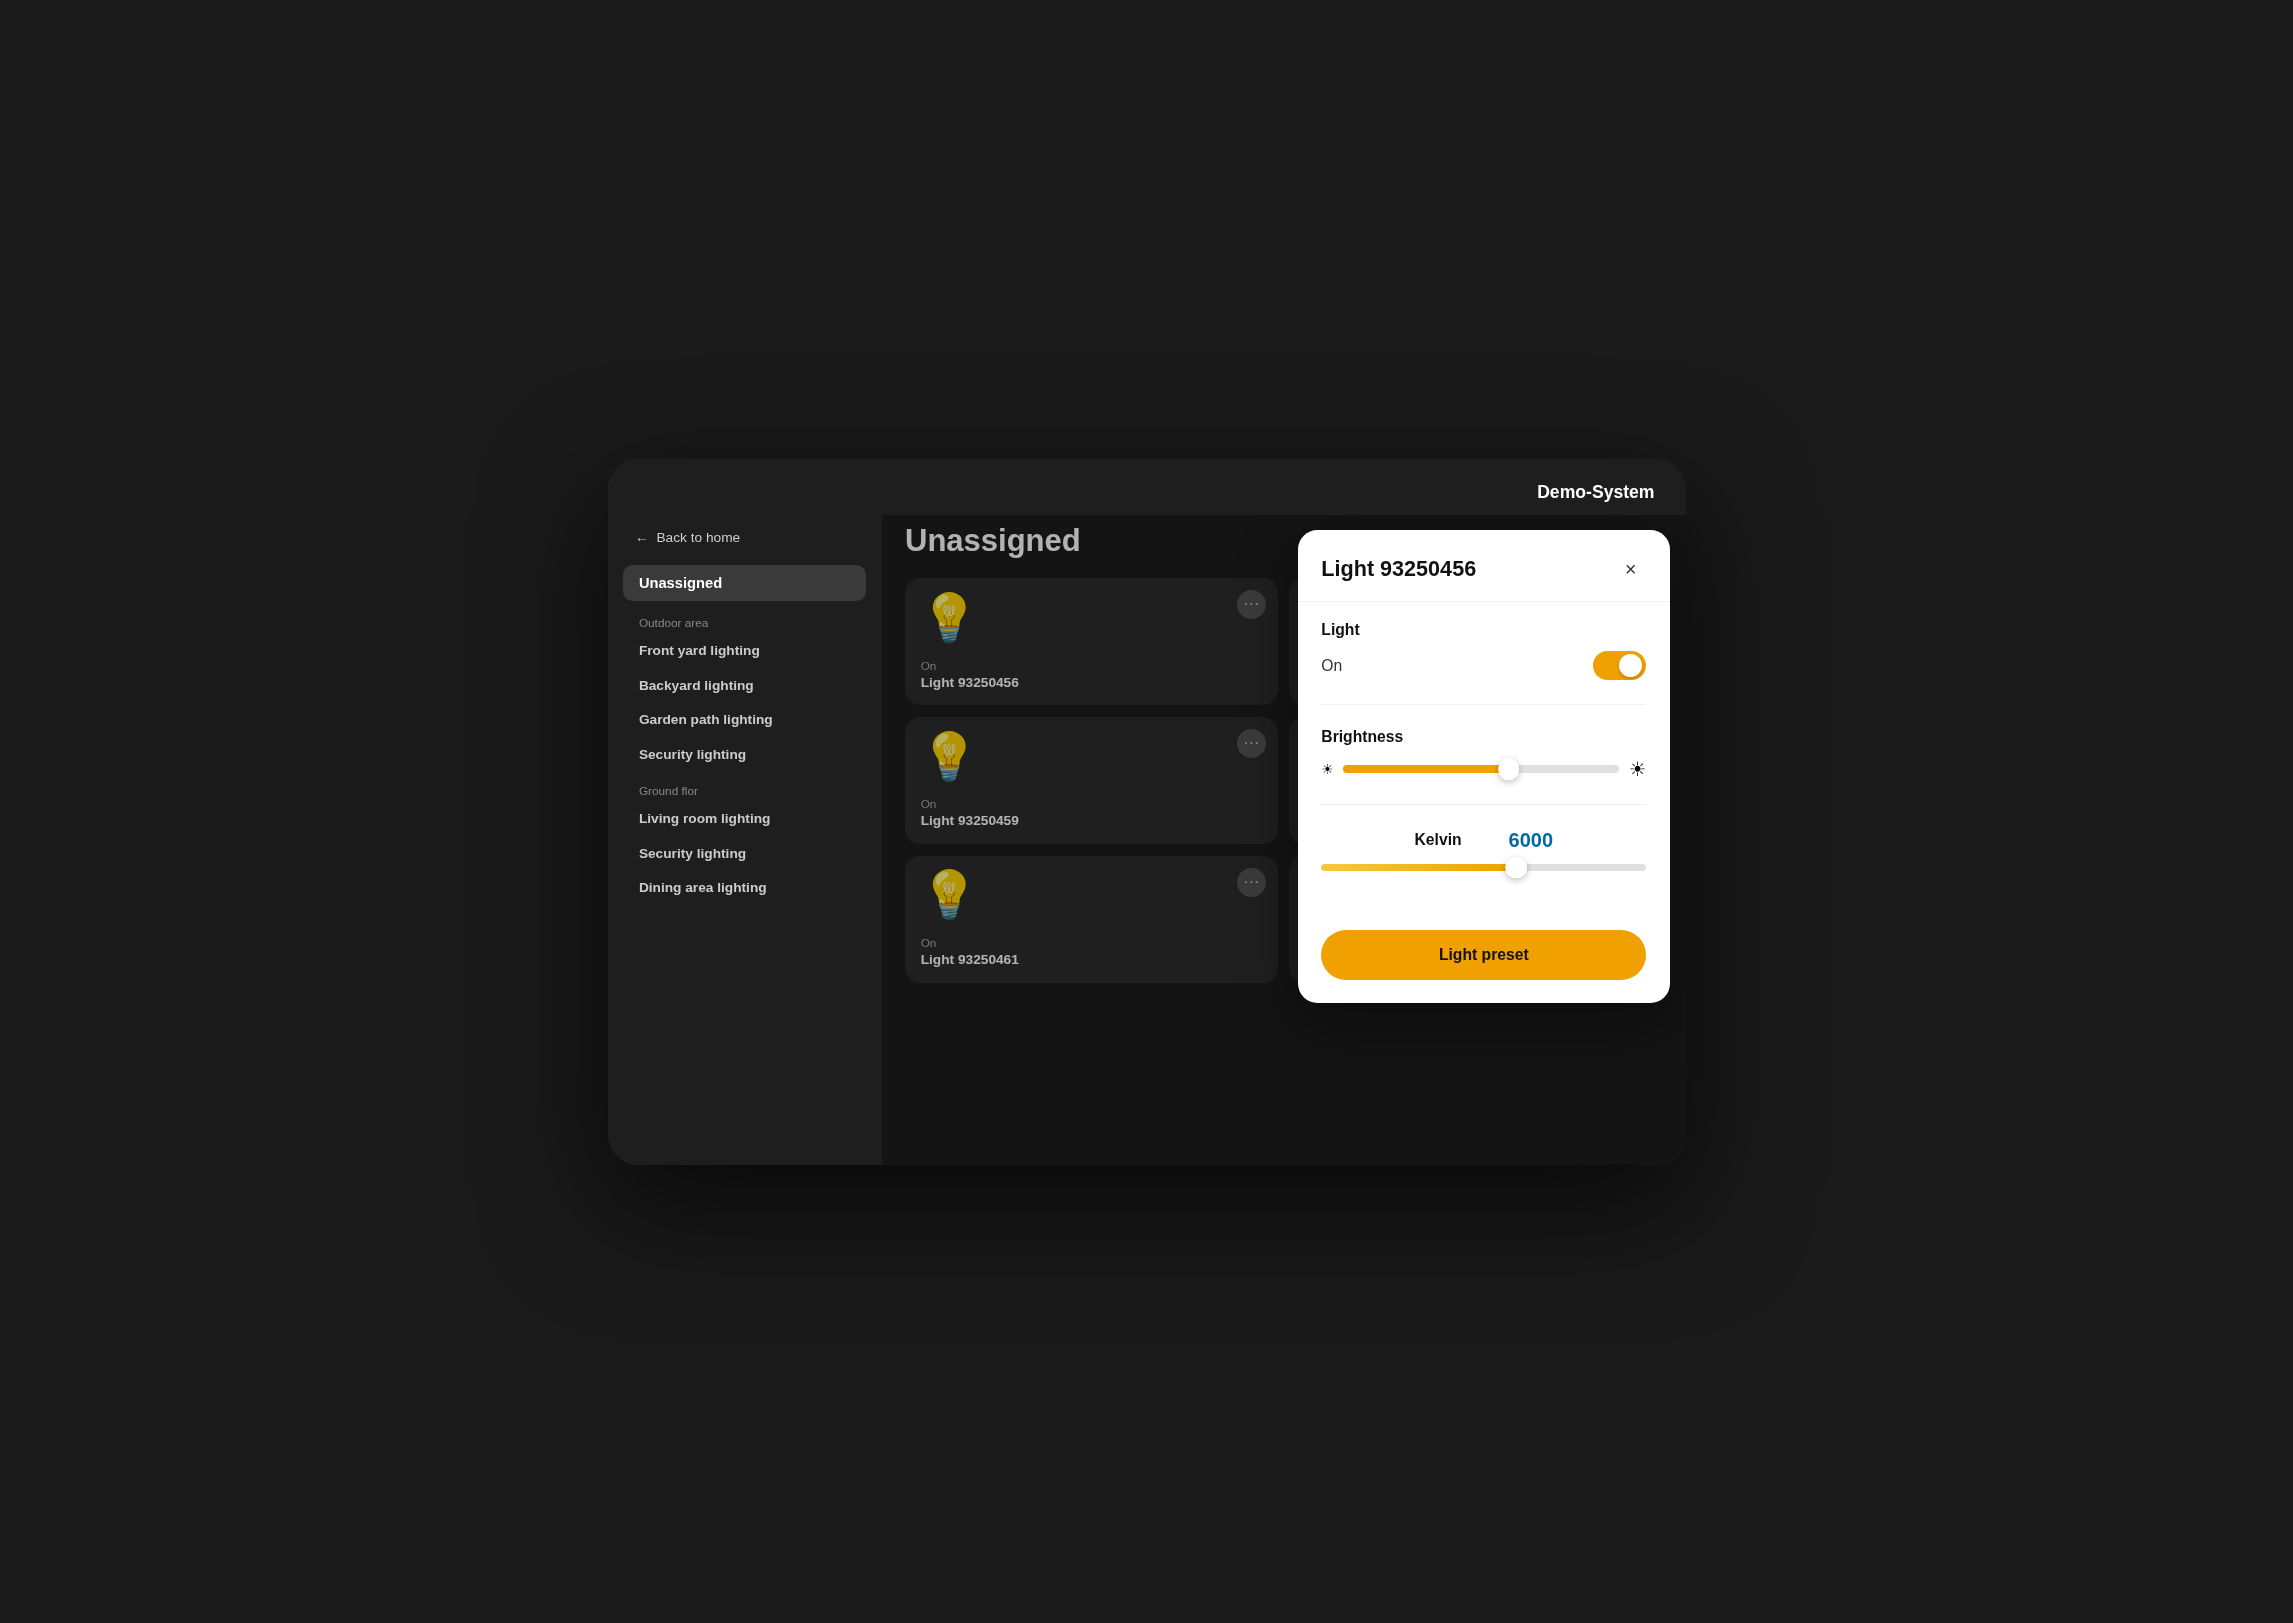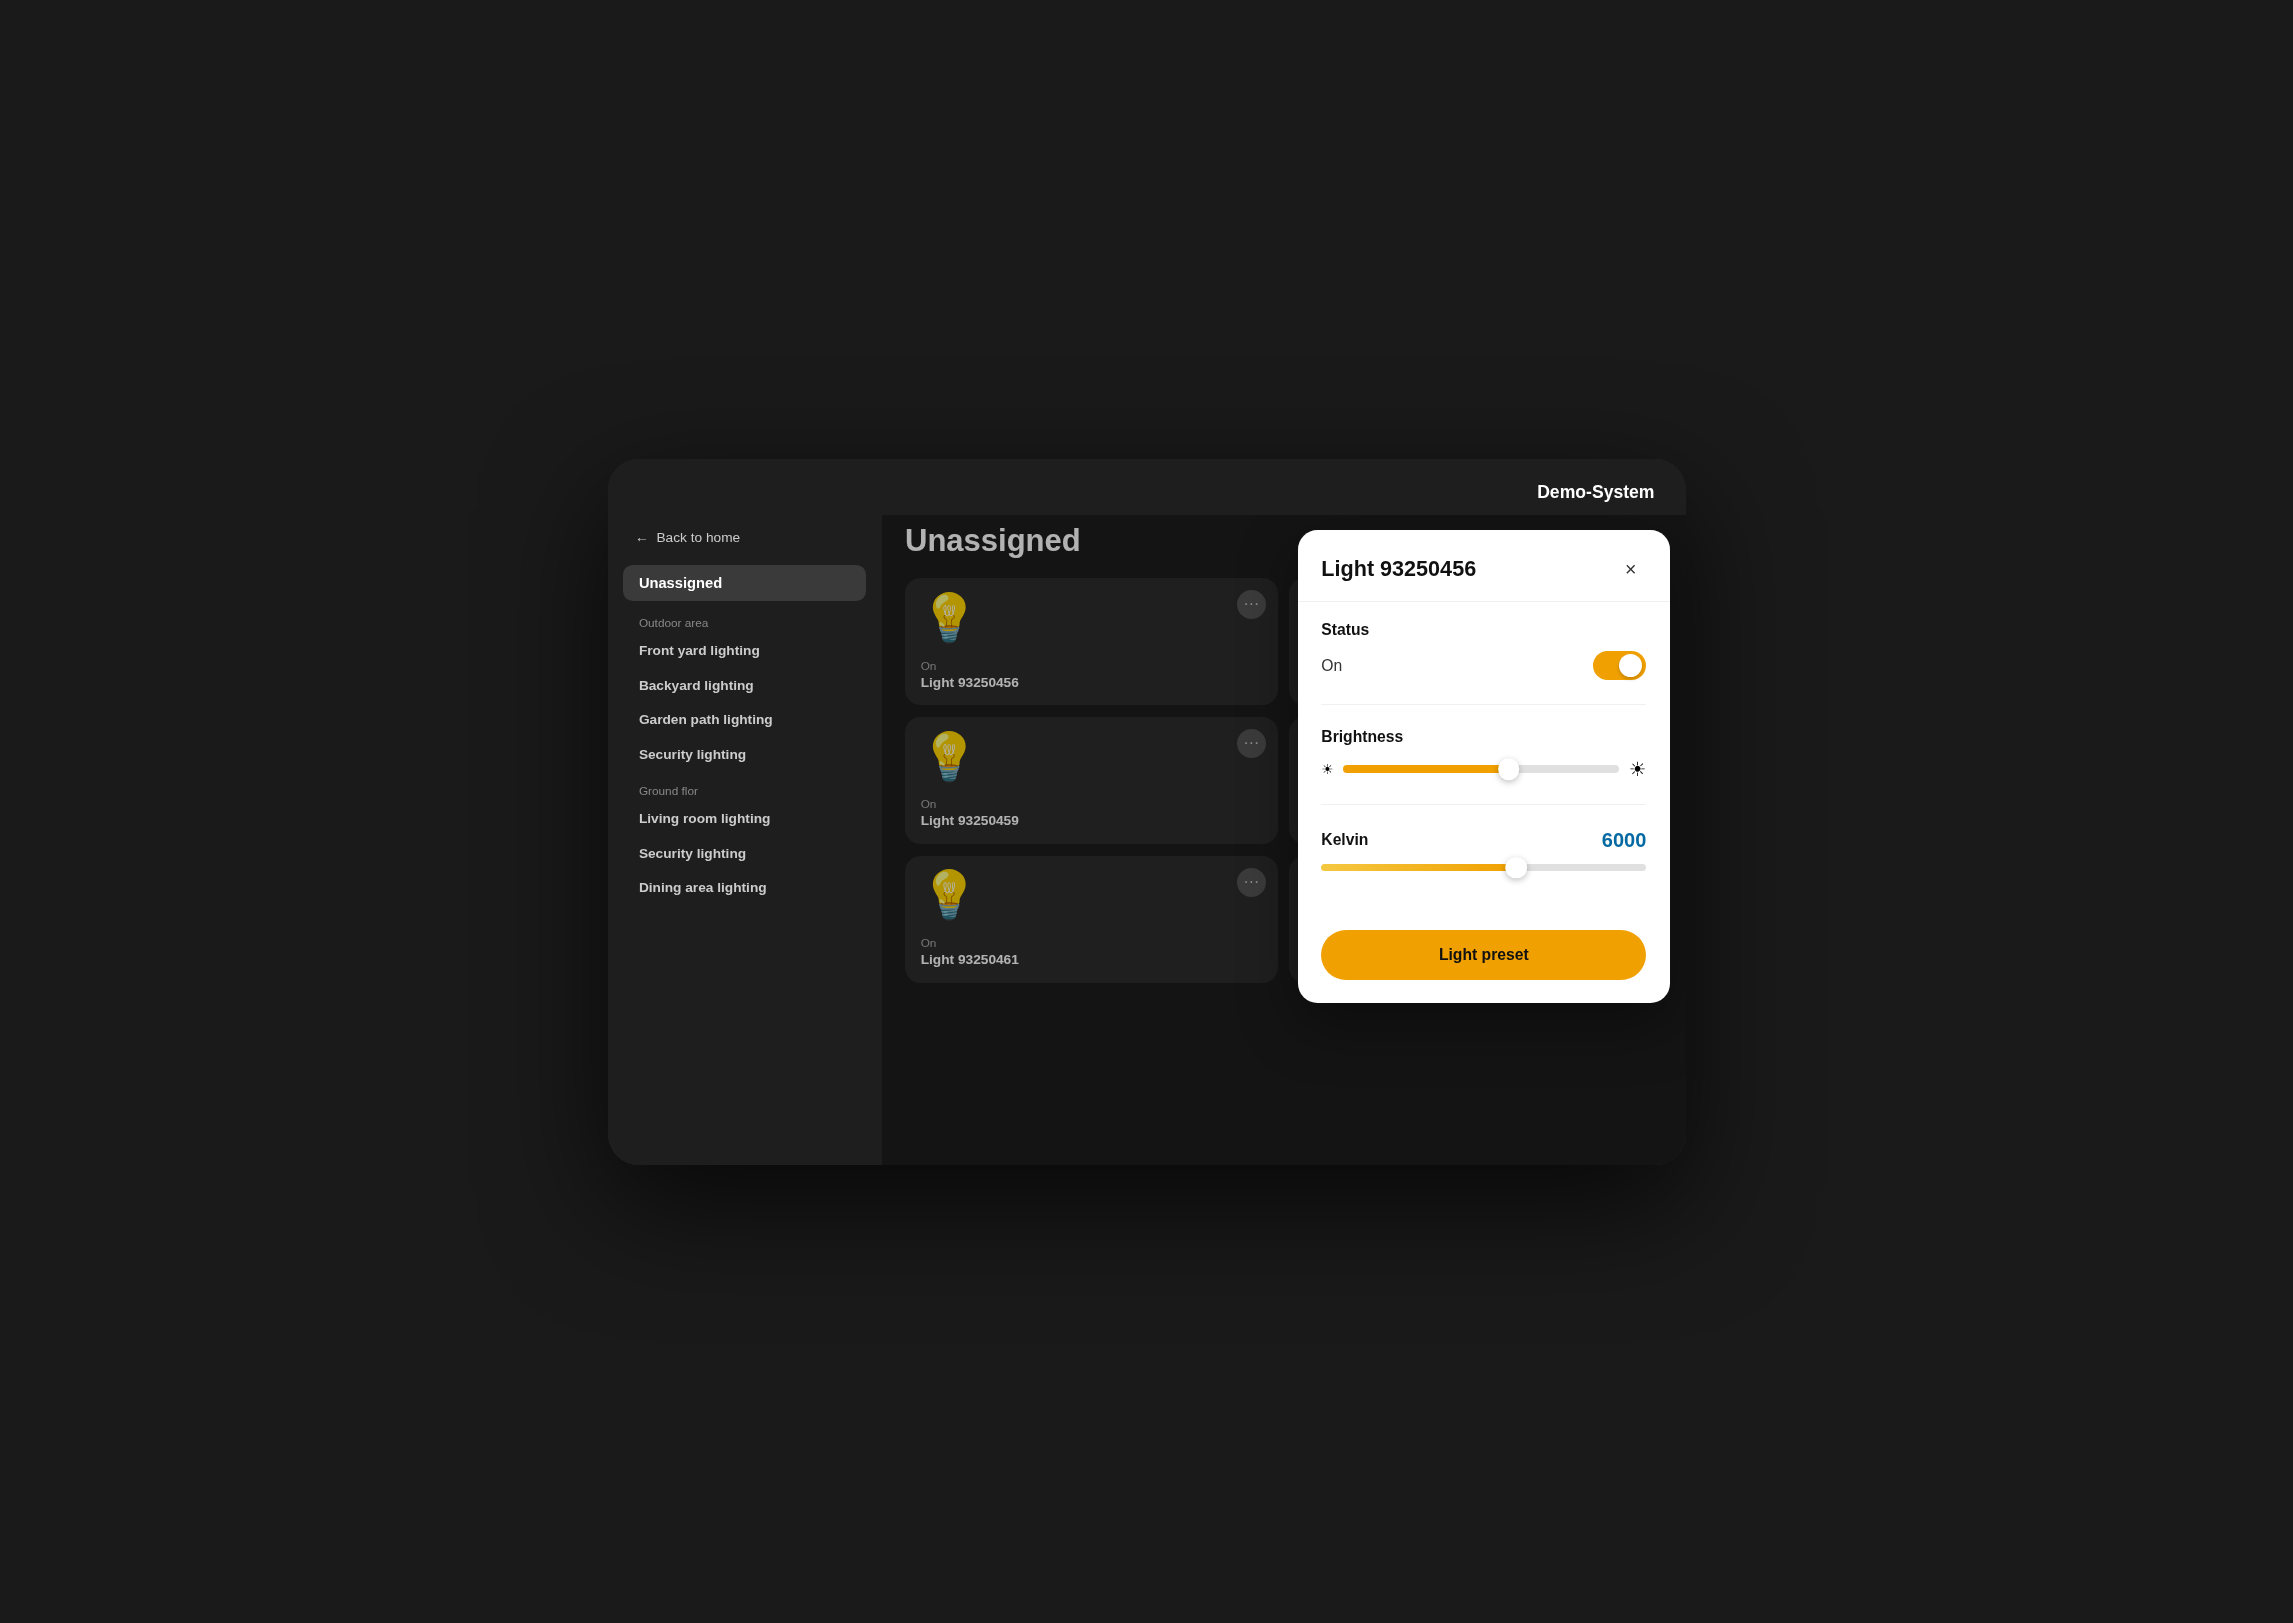--- a/index.html
+++ b/index.html
@@ -320,21 +320,21 @@
       height: 21.6px;
       background: white;
       border-radius: 50%;
       box-shadow: 0 2px 5.9px rgba(0,0,0,0.25);
       cursor: grab;
     }
 
     
     .kelvin-header {
       display: flex;
-      justify-content: space-between;
+      justify-content: center;
       align-items: center;
       margin-bottom: 11.8px;
       gap: 47px;
     }
     .kelvin-value {
       font-size: 20px;
       font-weight: 700;
       color: #0369a1;
     }
 
@@ -487,21 +487,21 @@
             <div class="panel-header">
               <span class="panel-title">Light 93250456</span>
               <button class="panel-close">
                 <span>×</span>
               </button>
             </div>
 
             <div class="panel-body">
 
               <div class="panel-section">
-                <div class="section-label">Status</div>
+                <div class="section-label">Light</div>
                 <div class="toggle-row">
                   <span class="toggle-status-text">On</span>
                   <label class="toggle-switch">
                     <input type="checkbox" checked="" style="">
                     <div class="toggle-track">
                       <div class="toggle-thumb"></div>
                     </div>
                   </label>
                 </div>
               </div>

